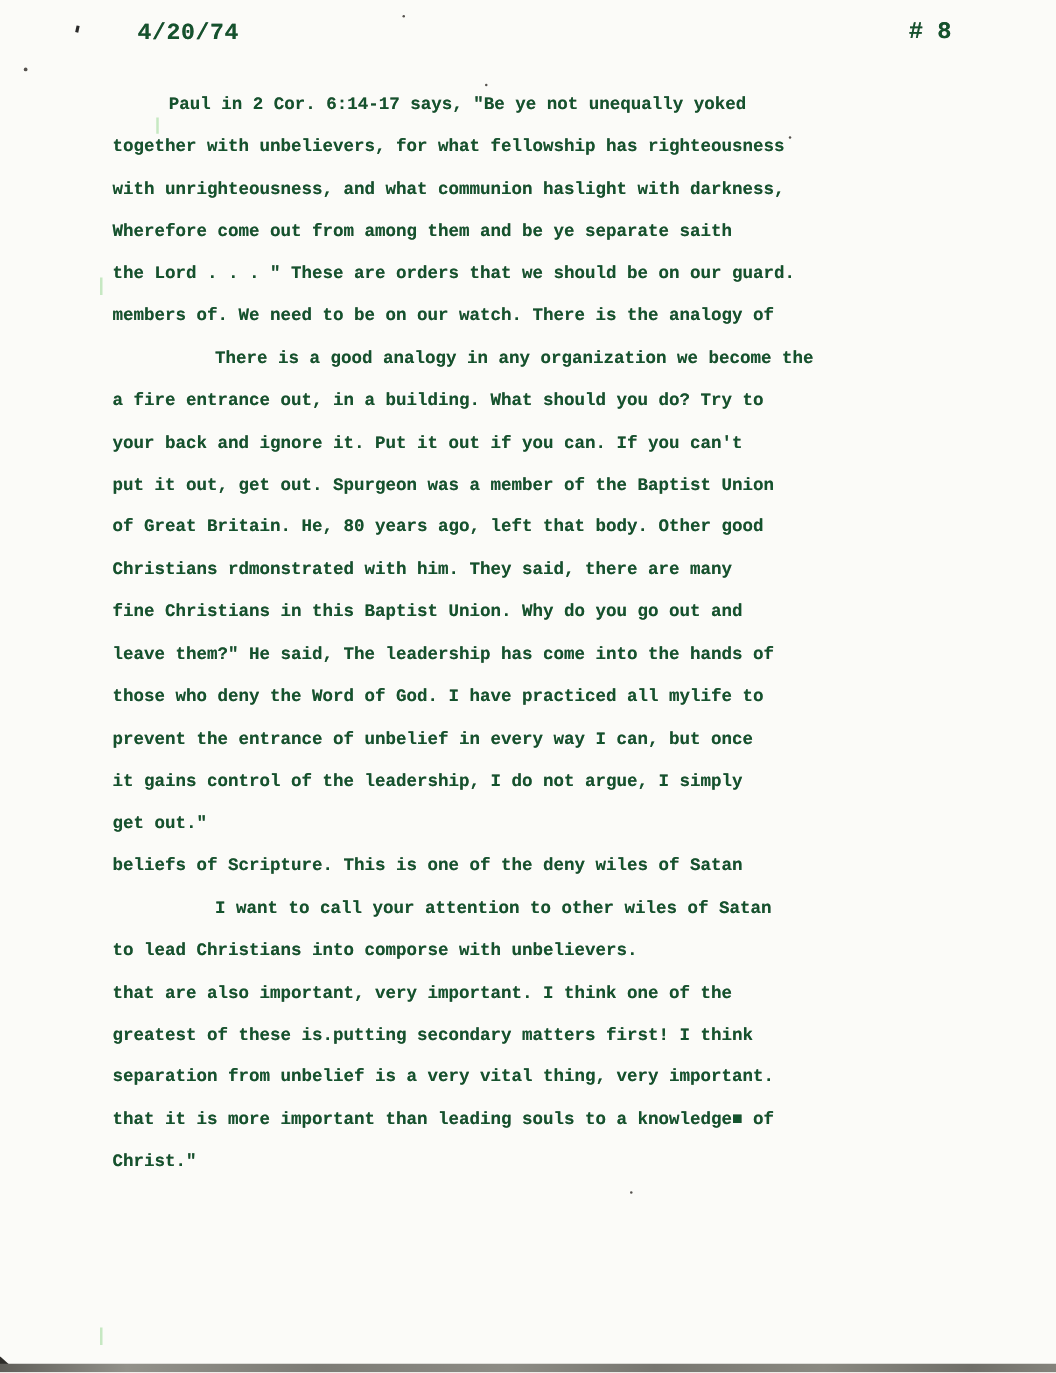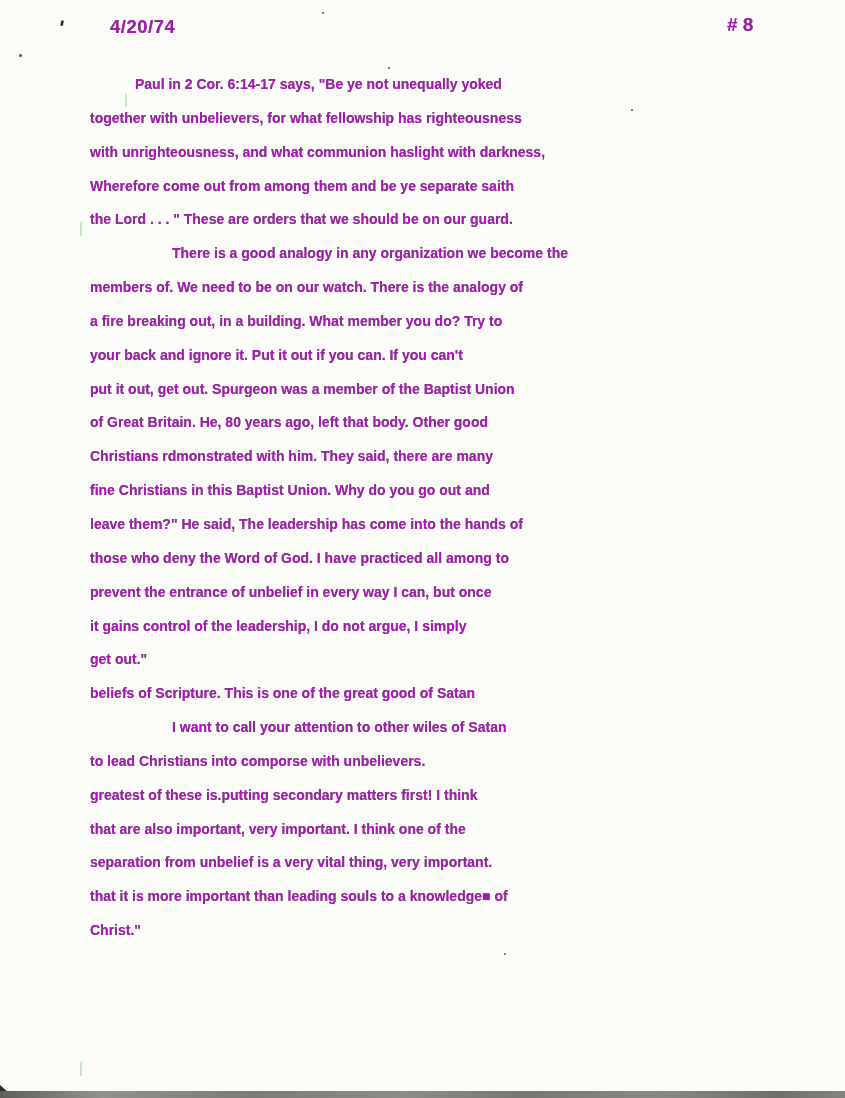--- a/index.html
+++ b/index.html
@@ -10,23 +10,23 @@
   .page {
     position: relative;
     width: 845px;
     height: 1098px;
     background: #fbfbf8;
     overflow: hidden;
     font-family: "DejaVu Sans Mono", "Liberation Mono", monospace;
     color: #1d1d1d;
   }
   .typewriter {
-    font-family: Liberation Sans, sans-serif;
+    font-family: Liberation Mono, monospace;
     font-weight: bold;
-    color: #a21caf;
+    color: #14532d;
     text-shadow: 0 0 0.4px rgba(20,20,20,0.55);
   }
   .header-date {
     position: absolute;
     left: 110px;
     top: 16px;
     font-size: 18.5px;
     letter-spacing: 0.5px;
     white-space: pre;
   }
@@ -107,38 +107,38 @@
   <span class="typewriter page-number"># 8</span>
 
   <span class="tick-mark">'</span>
 
   <div class="doc-body typewriter">
       <div class="line ind-small">Paul in 2 Cor. 6:14-17 says, "Be ye not unequally yoked</div>
       <div class="line ind-none">together with unbelievers, for what fellowship has righteousness</div>
       <div class="line ind-none">with unrighteousness, and what communion haslight with darkness,</div>
       <div class="line ind-none">Wherefore come out from among them and be ye separate saith</div>
       <div class="line ind-none">the Lord . . . " These are orders that we should be on our guard.</div>
+      <div class="line ind-none">members of. We need to be on our watch. There is the analogy of</div>
       <div class="line ind-para">There is a good analogy in any organization we become the</div>
-      <div class="line ind-none">members of. We need to be on our watch. There is the analogy of</div>
-      <div class="line ind-none">a fire breaking out, in a building. What member you do? Try to</div>
+      <div class="line ind-none">a fire entrance out, in a building. What should you do? Try to</div>
       <div class="line ind-none">your back and ignore it. Put it out if you can. If you can't</div>
       <div class="line ind-none">put it out, get out. Spurgeon was a member of the Baptist Union</div>
       <div class="line ind-none">of Great Britain. He, 80 years ago, left that body. Other good</div>
       <div class="line ind-none">Christians rdmonstrated with him. They said, there are many</div>
       <div class="line ind-none">fine Christians in this Baptist Union. Why do you go out and</div>
       <div class="line ind-none">leave them?" He said, The leadership has come into the hands of</div>
-      <div class="line ind-none">those who deny the Word of God. I have practiced all among to</div>
+      <div class="line ind-none">those who deny the Word of God. I have practiced all mylife to</div>
       <div class="line ind-none">prevent the entrance of unbelief in every way I can, but once</div>
       <div class="line ind-none">it gains control of the leadership, I do not argue, I simply</div>
       <div class="line ind-none">get out."</div>
-      <div class="line ind-none">beliefs of Scripture. This is one of the great good of Satan</div>
+      <div class="line ind-none">beliefs of Scripture. This is one of the deny wiles of Satan</div>
       <div class="line ind-para">I want to call your attention to other wiles of Satan</div>
       <div class="line ind-none">to lead Christians into comporse with unbelievers.</div>
+      <div class="line ind-none">that are also important, very important. I think one of the</div>
       <div class="line ind-none">greatest of these is.putting secondary matters first! I think</div>
-      <div class="line ind-none">that are also important, very important. I think one of the</div>
       <div class="line ind-none">separation from unbelief is a very vital thing, very important.</div>
       <div class="line ind-none">that it is more important than leading souls to a knowledge■ of</div>
       <div class="line ind-none">Christ."</div>
     </div>
 
   <div class="speck" style="left:19px; top:54px; width:3px; height:3px;"></div>
   <div class="speck" style="left:322px; top:12px; width:2px; height:2px;"></div>
   <div class="speck" style="left:388px; top:67px; width:2px; height:2px;"></div>
   <div class="speck" style="left:631px; top:109px; width:2px; height:2px;"></div>
   <div class="speck" style="left:504px; top:953px; width:2px; height:2px;"></div>

